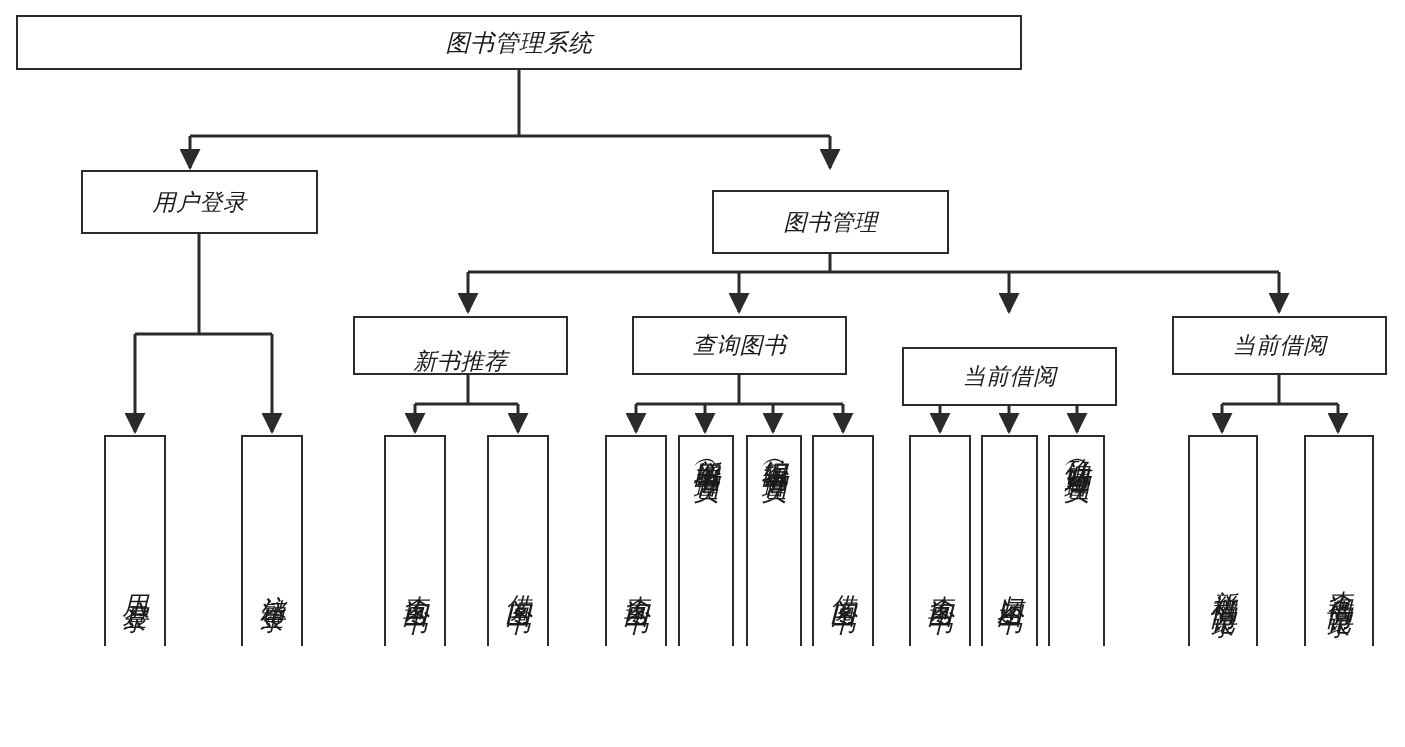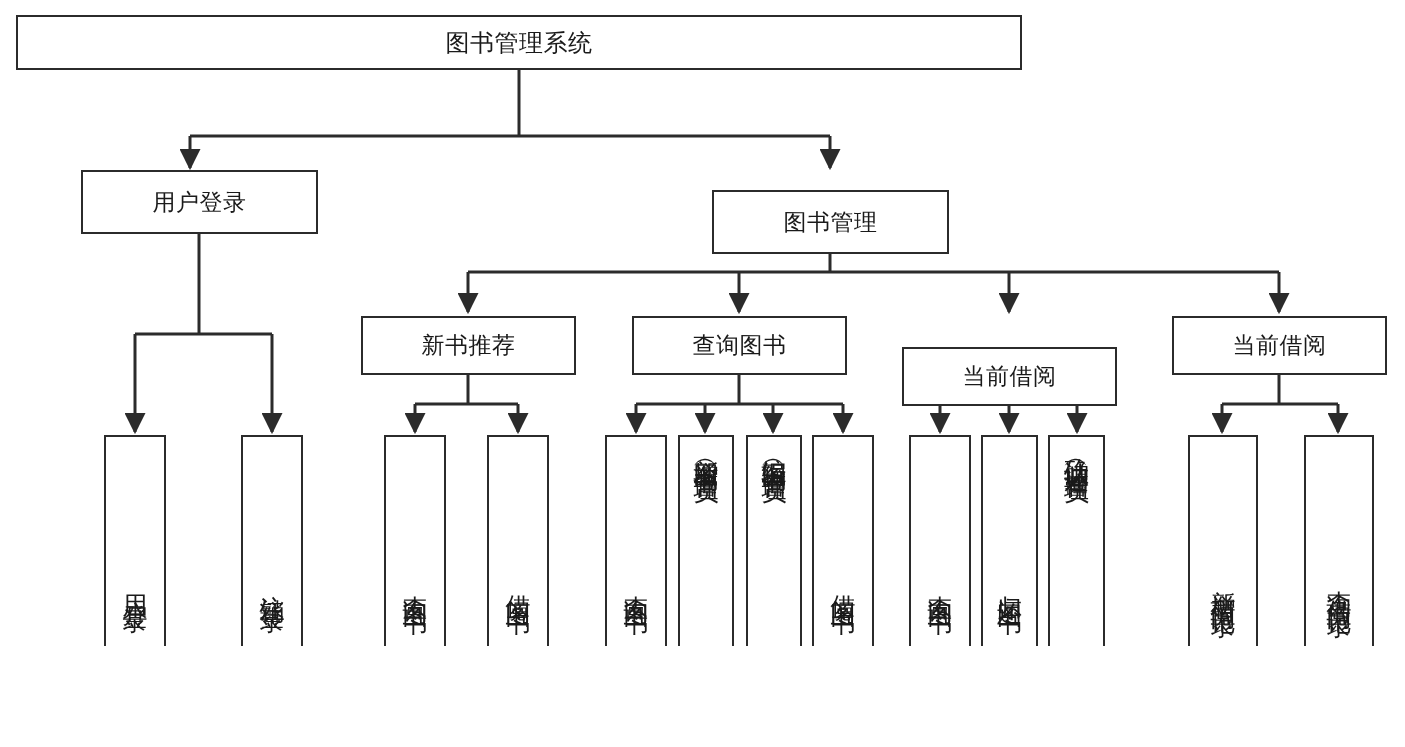--- a/index.html
+++ b/index.html
@@ -10,20 +10,21 @@
   }
   body {
     font-family: "DejaVu Sans", "Liberation Sans", sans-serif;
   }
   #diagram-canvas {
     position: relative;
     width: 1405px;
     height: 646px;
     background: #ffffff;
     overflow: hidden;
+    font-style: italic;
   }
   #edge-layer {
     position: absolute;
     left: 0;
     top: 0;
     width: 1405px;
     height: 747px;
     pointer-events: none;
   }
   .node {
@@ -145,21 +146,21 @@
   </div>
 
   <div class="node horiz" style="left:81px; top:170px; width:237px; height:64px;">
     <span class="label">用户登录</span>
   </div>
 
   <div class="node horiz" style="left:712px; top:170px; width:237px; height:64px;margin-top:20px;">
     <span class="label">图书管理</span>
   </div>
 
-  <div class="node horiz" style="left:361px; top:316px; width:215px; height:59px;">
+  <div class="node horiz" style="left:353px; top:316px; width:215px; height:59px;align-items:flex-end;">
     <span class="label">新书推荐</span>
   </div>
 
   <div class="node horiz" style="left:632px; top:316px; width:215px; height:59px;">
     <span class="label">查询图书</span>
   </div>
 
   <div class="node horiz" style="left:902px; top:316px; width:215px; height:59px;margin-top:31px;">
     <span class="label">当前借阅</span>
   </div>

